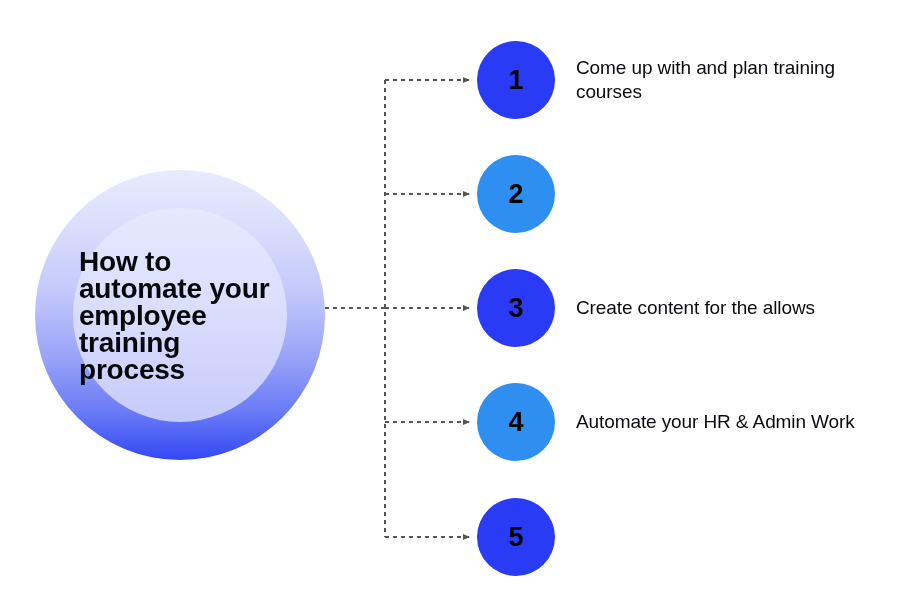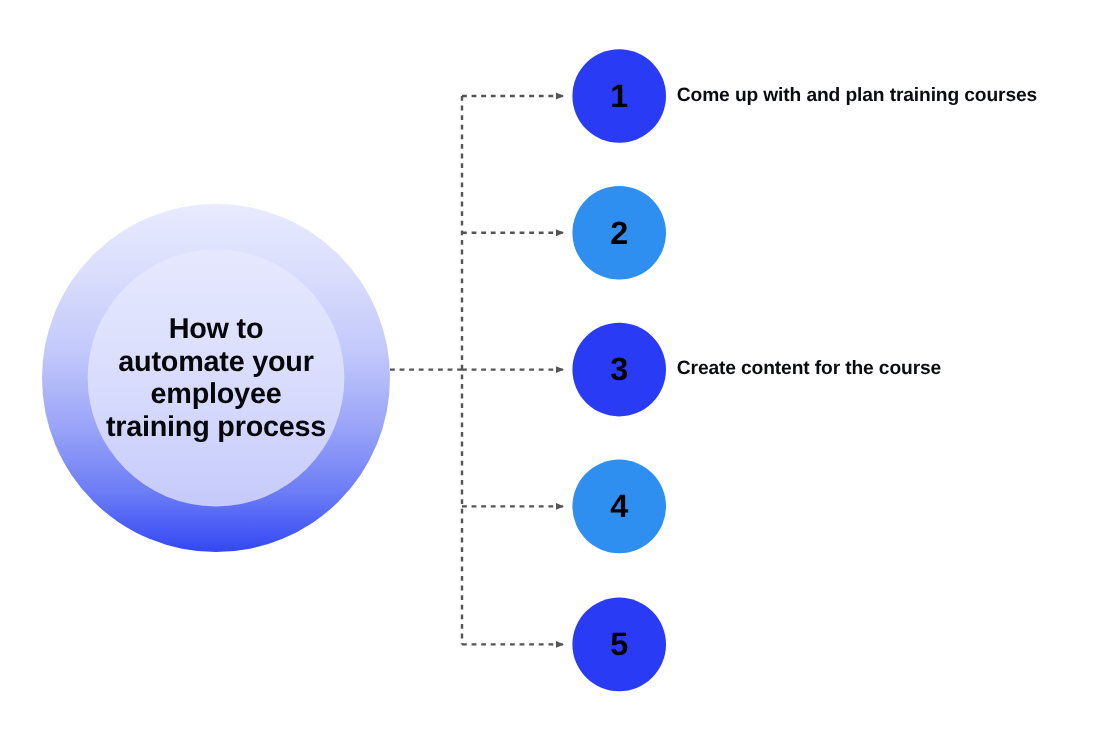--- a/index.html
+++ b/index.html
@@ -48,24 +48,24 @@
     background: linear-gradient(180deg,
                 #e6e8fe 0%,
                 #dee1fd 35%,
                 #d2d6fc 70%,
                 #c5cafb 100%);
     display: flex;
     align-items: center;
     justify-content: center;
   }
   .hub-title {
-    font-size: 24px;
+    font-size: 28px;
     font-weight: bold;
     color: #06070a;
-    text-align: center;
+    text-align: left;
     line-height: 27px;
     letter-spacing: -0.2px;
     padding: 0 6px;
     white-space: pre-line;
   }
 
   
   #connectors {
     position: absolute;
     left: 0;
@@ -89,24 +89,24 @@
     border-radius: 50%;
     flex: 0 0 78px;
     display: flex;
     align-items: center;
     justify-content: center;
     color: #000000;
     font-size: 27px;
     font-weight: bold;
   }
   .step-label {
-    margin-left: 9px;
+    margin-left: 21px;
     width: 310px;
-    font-size: 16px;
-    font-weight: bold;
+    font-size: 19px;
+    font-weight: normal;
     color: #0b0c10;
     line-height: 24px;
     letter-spacing: -0.1px;
   }
 </style>
 </head>
 <body>
 
 <div id="canvas">
 
@@ -144,24 +144,25 @@
     <div class="step-circle" style="background-color: rgb(42, 59, 245);">1</div>
     <div class="step-label">Come up with and plan training courses</div>
   </div>
 
   <div class="step" style="top:155px">
     <div class="step-circle" style="background-color: rgb(46, 143, 240);">2</div>
   </div>
 
   <div class="step" style="top:269px">
     <div class="step-circle" style="background-color: rgb(42, 59, 245);">3</div>
-    <div class="step-label">Create content for the course</div>
+    <div class="step-label">Create content for the allows</div>
   </div>
 
   <div class="step" style="top:383px">
     <div class="step-circle" style="background-color: rgb(46, 143, 240);">4</div>
+    <div class="step-label">Automate your HR &amp; Admin Work</div>
   </div>
 
   <div class="step" style="top:498px">
     <div class="step-circle" style="background-color: rgb(42, 59, 245);">5</div>
   </div>
 
 </div>
 
 </body></html>

